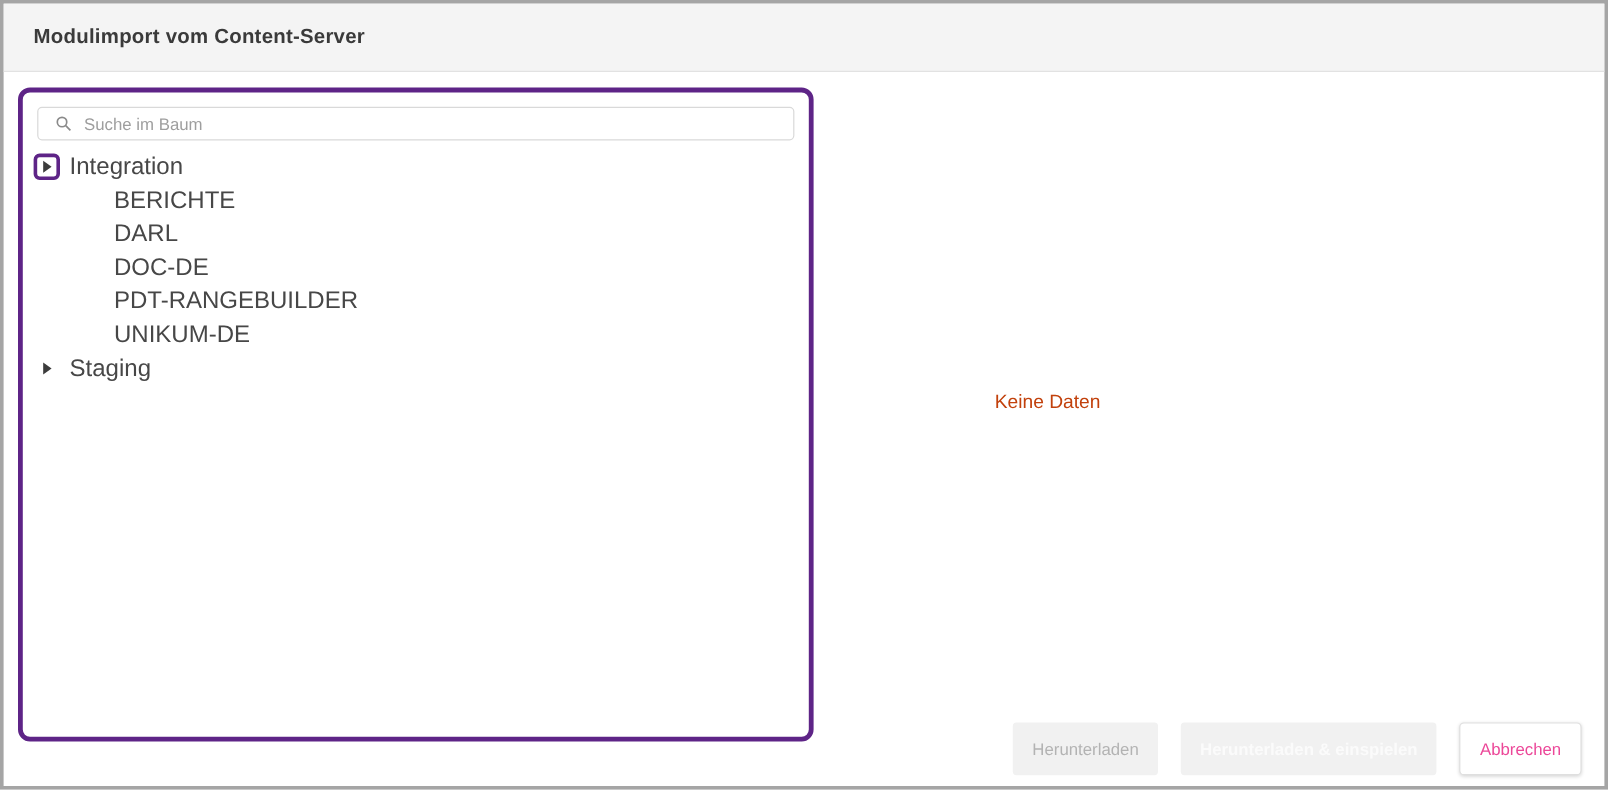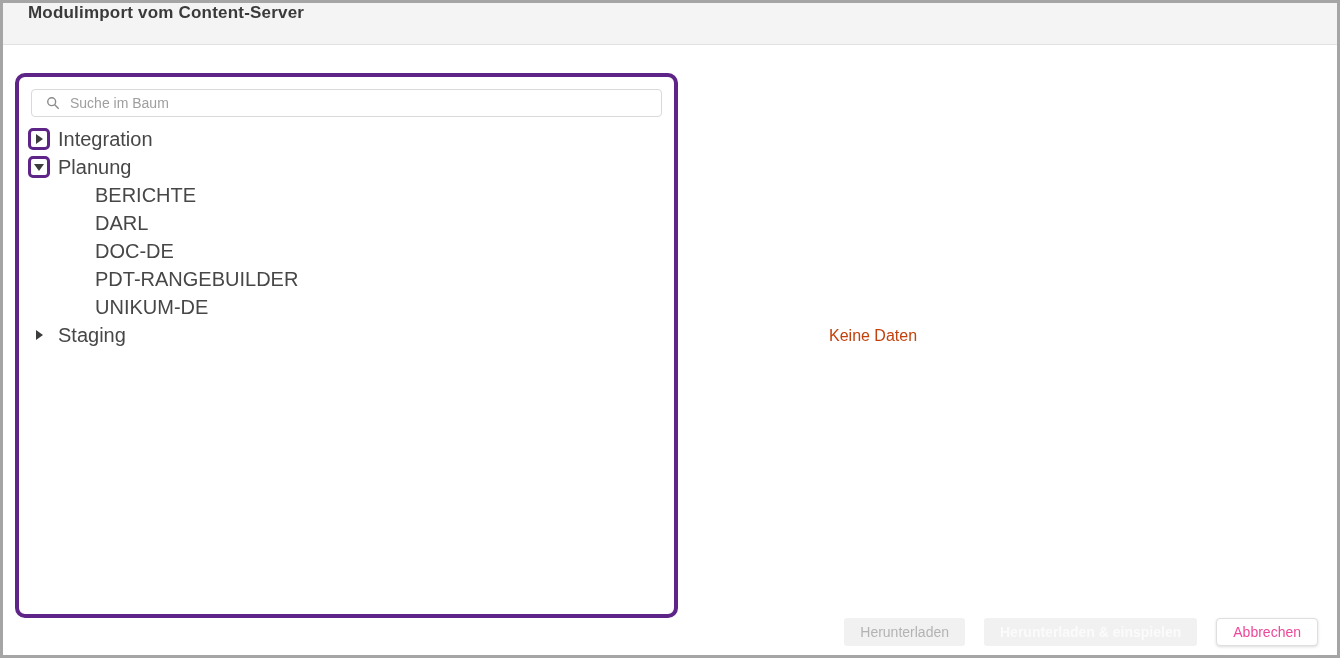--- a/index.html
+++ b/index.html
@@ -13,25 +13,26 @@
   .frame {
     position: absolute;
     left: 0; top: 0;
     width: 1340px; height: 658px;
     box-sizing: border-box;
     border: 3px solid #a5a5a5;
     background: #ffffff;
     overflow: hidden;
   }
   .header {
-    height: 42px;
+    height: 57px;
     box-sizing: border-box;
     background: #f4f4f4;
     border-bottom: 1px solid #e2e2e2;
     display: flex;
+    align-items: center;
     padding-left: 25px;
   }
   .title {
     font-size: 17px;
     font-weight: 600;
     color: #3a3a3a;
     letter-spacing: 0.2px;
   }
   .tree-panel {
     position: absolute;
@@ -121,21 +122,21 @@
   .footer {
     position: absolute;
     right: 19px; bottom: 9px;
     display: flex;
     align-items: center;
     gap: 19px;
   }
   .btn {
     font-family: "Liberation Sans", sans-serif;
     font-size: 14px;
-    height: 28px;
+    height: 44px;
     box-sizing: border-box;
     padding: 0 16px;
     border-radius: 3px;
     border: none;
     cursor: default;
     white-space: nowrap;
   }
   .btn-disabled {
     background: #f1f1f1;
     color: #b3b3b3;
@@ -175,26 +176,20 @@
 
     <div class="tree">
 
       <div class="tree-row">
         <span class="twisty-box">
           <span class="tri-right"></span>
         </span>
         <span class="tree-label">Integration</span>
       </div>
 
-      <div class="tree-row">
-        <span class="twisty-box">
-          <span class="tri-down"></span>
-        </span>
-        <span class="tree-label">Planung</span>
-      </div>
 
       <div class="tree-row child">
         <span class="tree-label">BERICHTE</span>
       </div>
 
       <div class="tree-row child">
         <span class="tree-label">DARL</span>
       </div>
 
       <div class="tree-row child">

